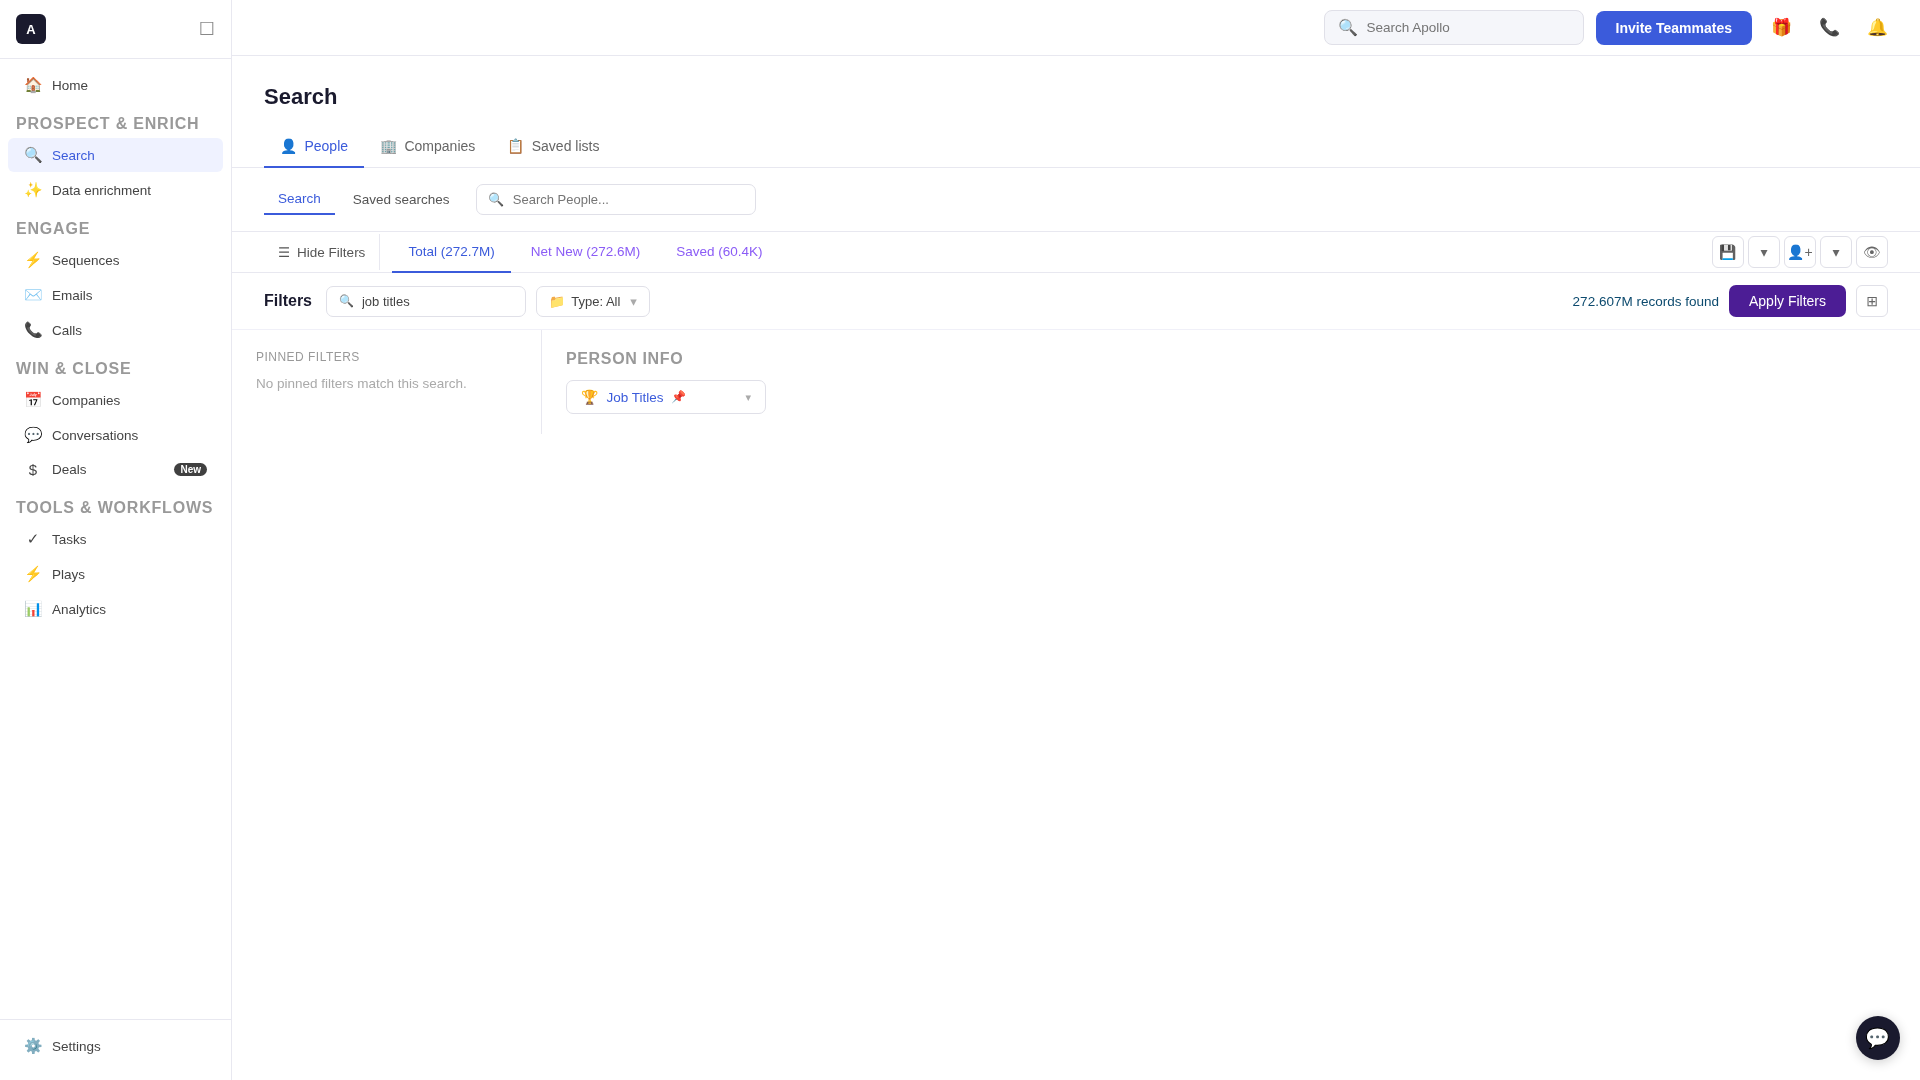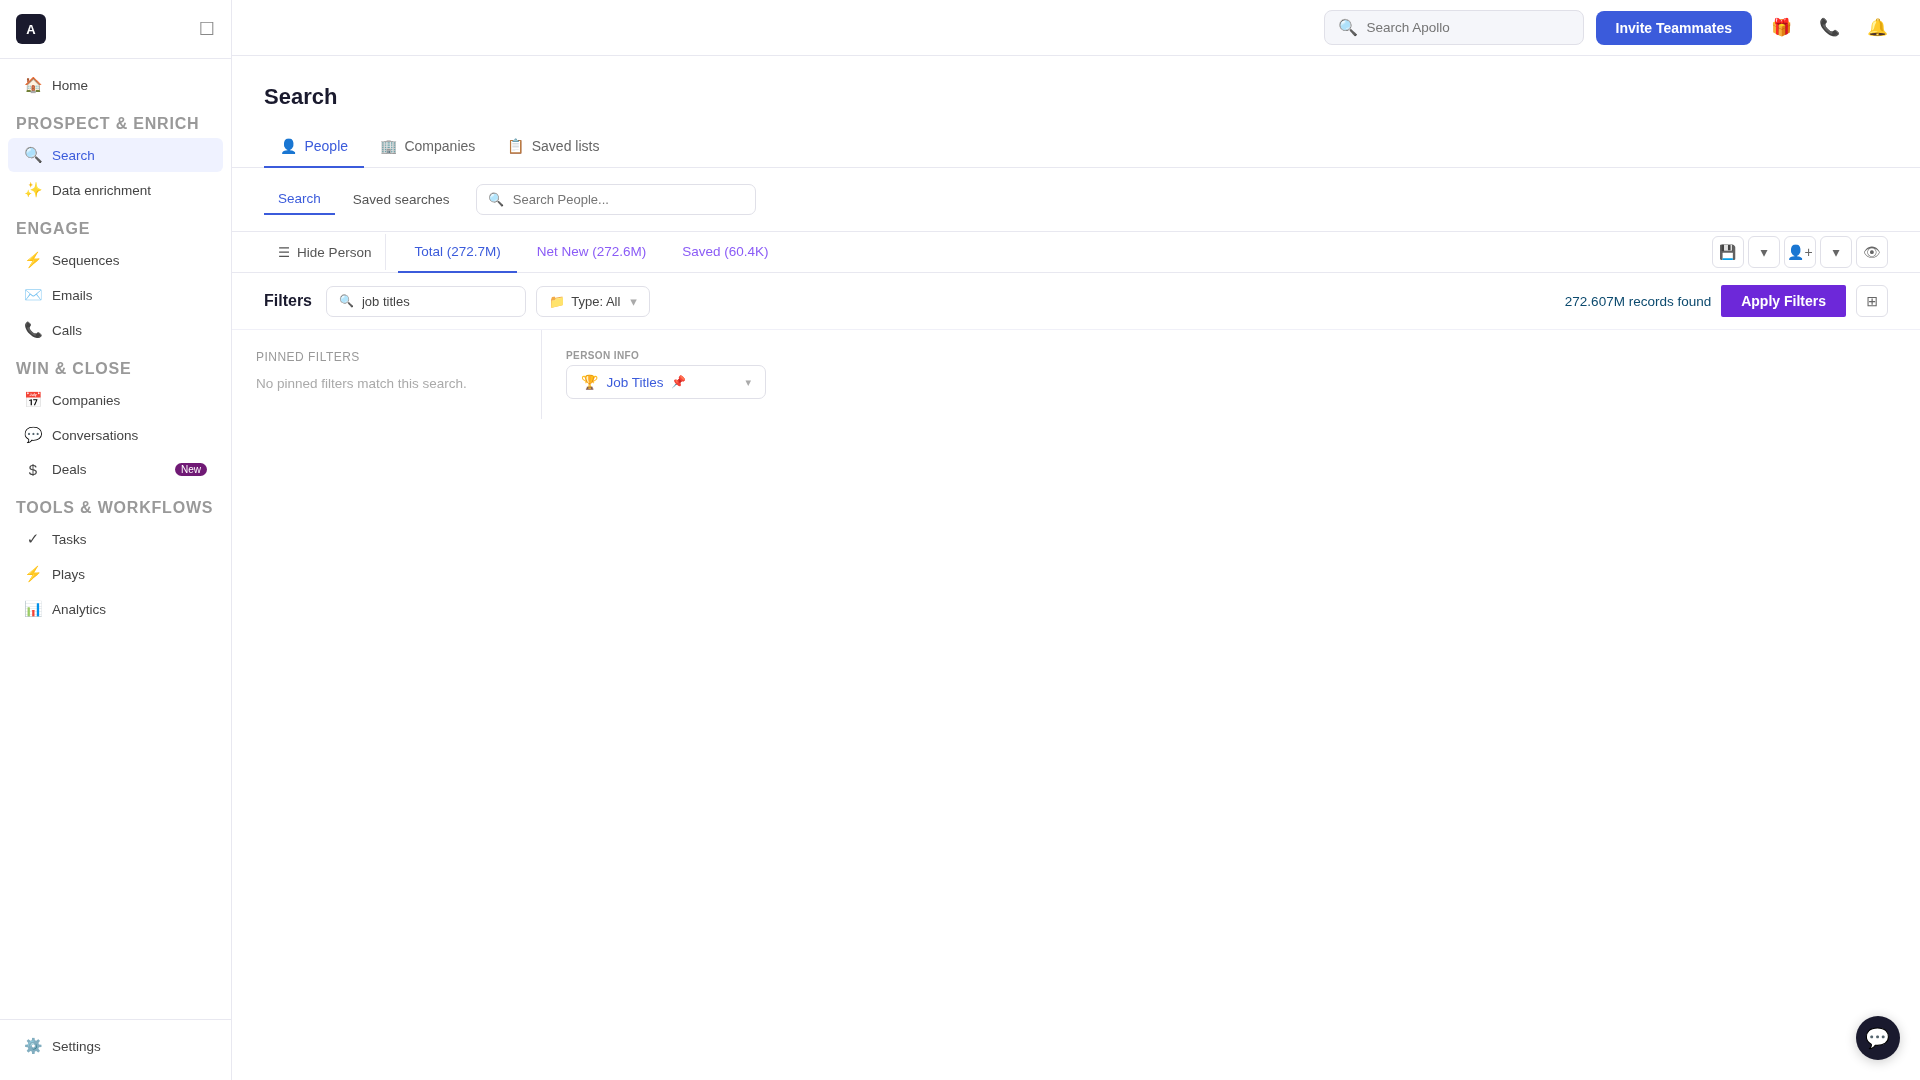--- a/index.html
+++ b/index.html
@@ -62,26 +62,26 @@
     .nav-item .icon { width: 18px; text-align: center; font-size: 15px; flex-shrink: 0; }
     .nav-section-label {
       font-size: 16px;
       font-weight: 600;
       color: #999;
       padding: 12px 16px 4px;
       text-transform: uppercase;
       letter-spacing: 0.05em;
     }
     .badge {
-      background: #701a75;
+      background: #404040;
       color: #fff;
       font-size: 10px;
       padding: 1px 6px;
       border-radius: 10px;
-      font-weight: 400;
+      font-weight: 700;
       margin-left: auto;
     }
     .sidebar-bottom { padding: 8px 0 16px; border-top: 1px solid #e8e8f0; }
 
     
     .main {
       flex: 1;
       display: flex;
       flex-direction: column;
       overflow: hidden;
@@ -266,27 +266,27 @@
       cursor: pointer;
       color: #444;
     }
     .records-count {
       margin-left: auto;
       font-size: 13.5px;
       color: #0c4a6e;
       font-weight: 500;
     }
     .apply-filters-btn {
-      background: #6d28d9;
+      background: #4c1d95;
       color: #fff;
       border: none;
-      border-radius: 2px;
+      border-radius: 7px;
       padding: 8px 20px;
       font-size: 14px;
-      font-weight: 700;
+      font-weight: 400;
       cursor: pointer;
       white-space: nowrap;
     }
 
     
     .view-tabs-bar {
       display: flex;
       align-items: center;
       padding: 0 32px;
       border-bottom: 1px solid #e8e8f0;
@@ -357,24 +357,24 @@
     }
     .no-pinned {
       font-size: 13.5px;
       color: #aaa;
     }
     .person-info-panel {
       flex: 1;
       padding: 20px 24px;
     }
     .person-info-title {
-      font-size: 10px;
+      font-size: 16px;
       font-weight: 600;
       color: #999;
-      margin-bottom: 4px;
+      margin-bottom: 12px;
       text-transform: uppercase;
       letter-spacing: 0.04em;
     }
     .filter-chip {
       display: inline-flex;
       align-items: center;
       gap: 8px;
       border: 1px solid #e0e0e8;
       border-radius: 7px;
       padding: 8px 14px;
@@ -518,21 +518,21 @@
       </div>
       <div class="search-people">
         <span style="color:#aaa; font-size:13px;">🔍</span>
         <input type="text" placeholder="Search People..." style="">
       </div>
     </div>
 
     <div class="view-tabs-bar">
       <button class="hide-filters-btn">
         <span>☰</span>
-        <span>Hide Person</span>
+        <span>Hide Filters</span>
       </button>
       <div class="view-tab active">Total (272.7M)</div>
       <div class="view-tab">Net New (272.6M)</div>
       <div class="view-tab">Saved (60.4K)</div>
       <div class="view-tab-icons">
         <div class="view-tab-icon-btn">💾</div>
         <div class="view-tab-icon-btn">▾</div>
         <div class="view-tab-icon-btn">👤+</div>
         <div class="view-tab-icon-btn">▾</div>
         <div class="view-tab-icon-btn">👁</div>

